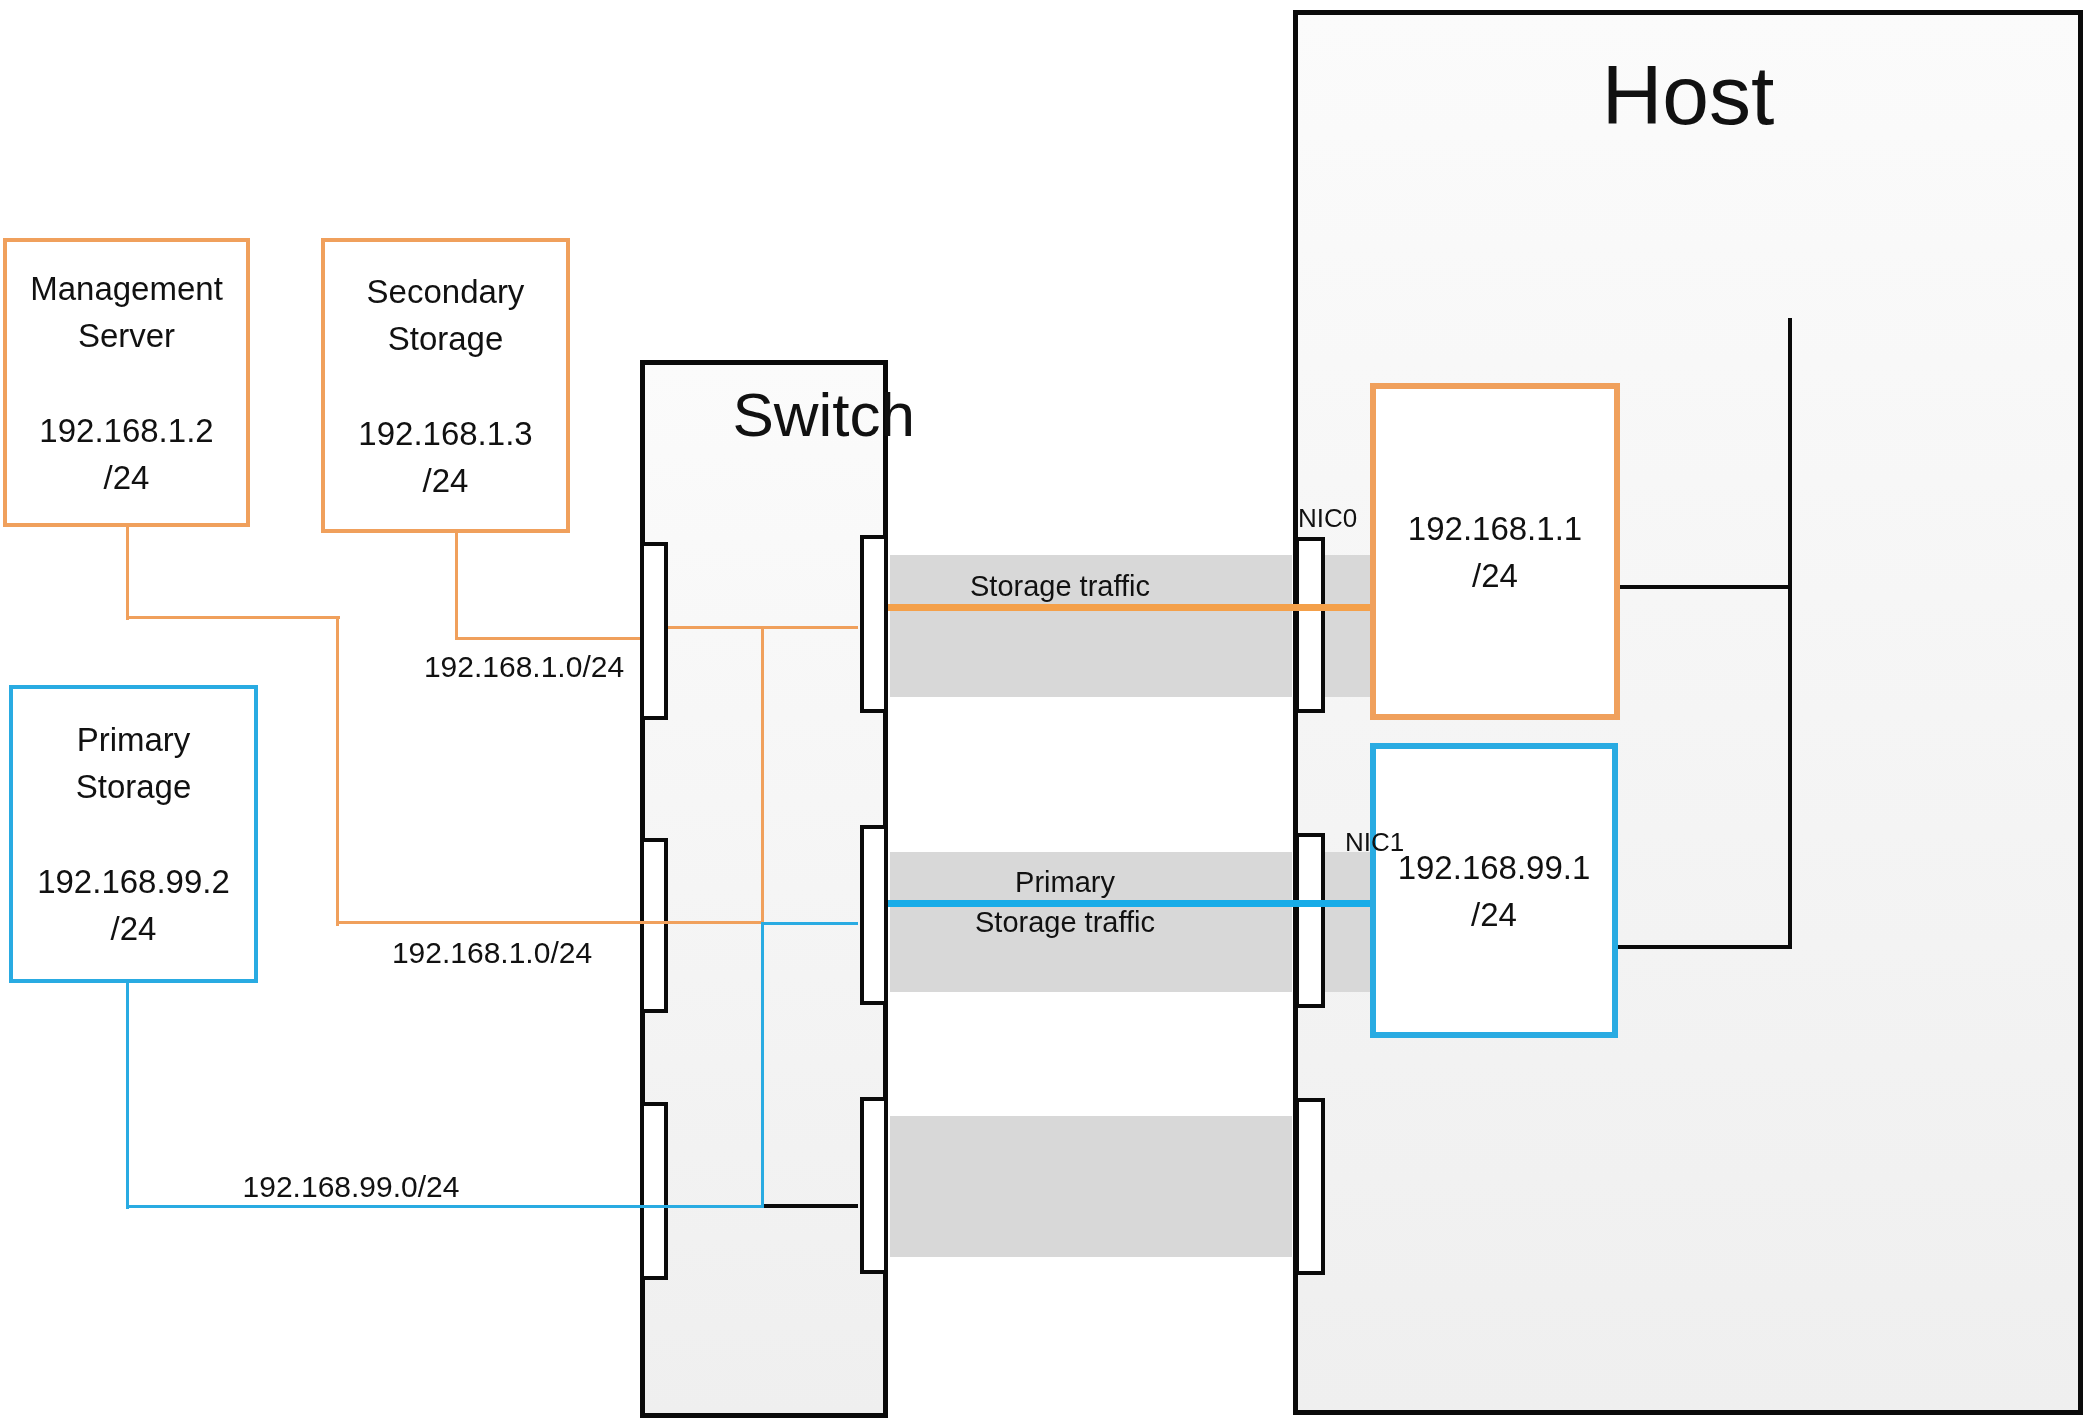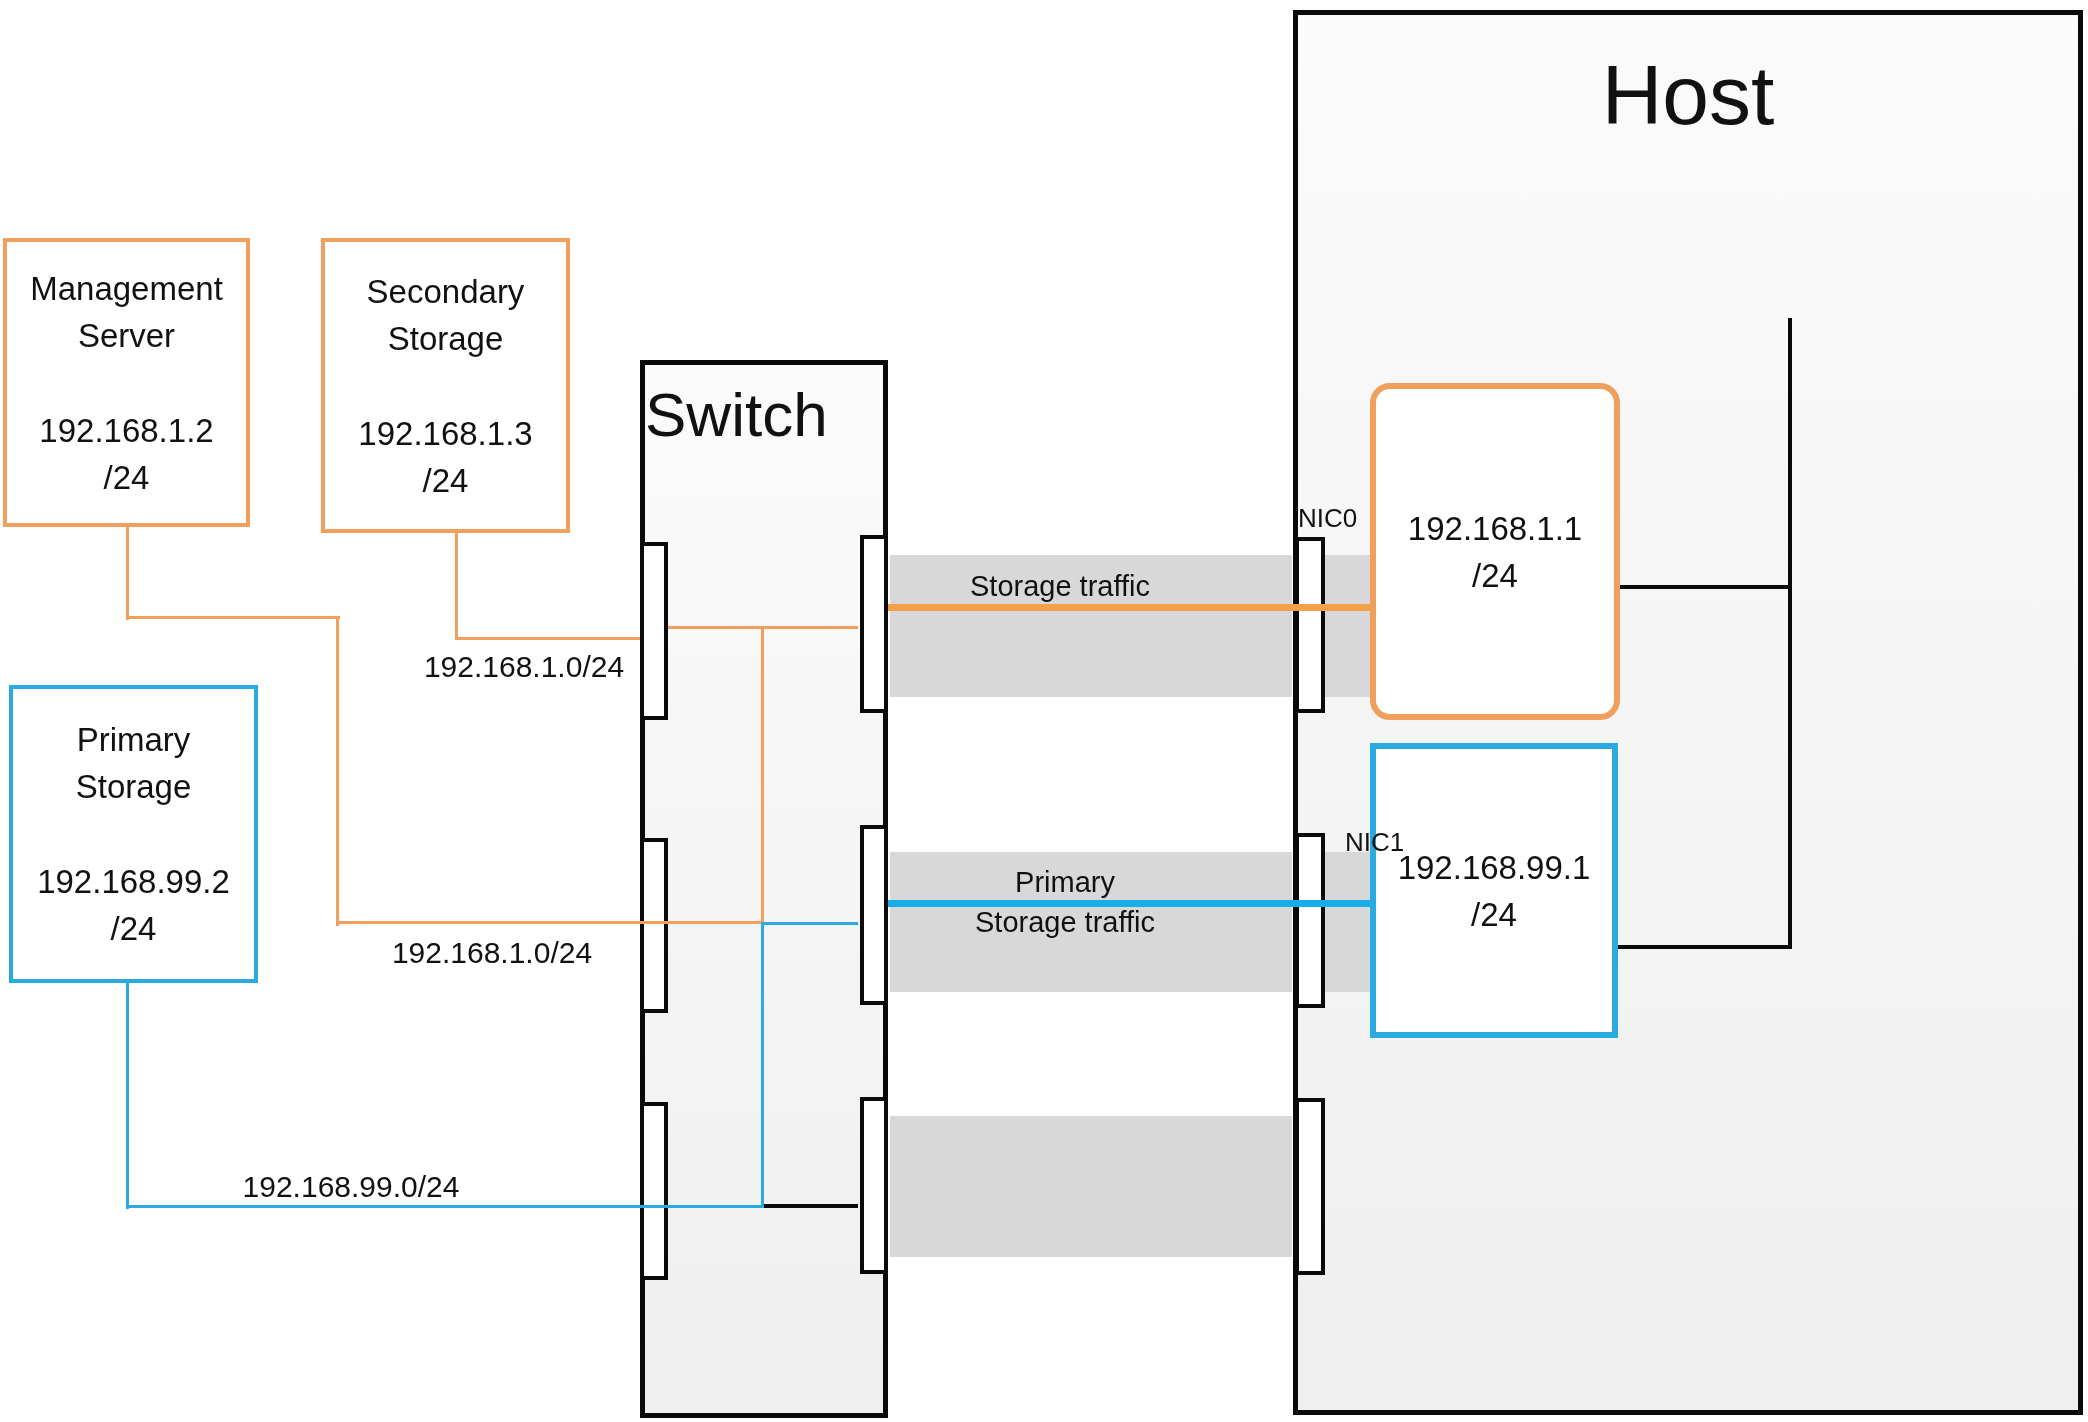--- a/index.html
+++ b/index.html
@@ -30,21 +30,21 @@
   
   .band{background:var(--band-grey);}
   .band-label{position:absolute;text-align:center;font-size:29px;line-height:40px;color:#111;}
   
   .ln-o{background:var(--orange);}
   .ln-b{background:var(--blue);}
   .ln-k{background:var(--ink);}
   .ln-to{background:var(--thick-orange);}
   .ln-tb{background:var(--thick-blue);}
   
-  .switch-title{width:100%;text-align:left;font-size:62px;padding-top:14px;color:#111;}
+  .switch-title{width:100%;text-align:right;font-size:62px;padding-top:14px;color:#111;margin-left:32px;}
   .host-title{width:100%;text-align:center;font-size:84px;padding-top:32px;color:#111;}
   .hyp-title{font-size:46px;color:#111;display:flex;align-items:center;justify-content:center;width:100%;height:100%;}
   .net-label{font-size:30px;color:#111;text-align:center;white-space:nowrap;}
   .nic-label{font-size:26px;color:#111;white-space:nowrap;}
 </style>
 </head>
 <body>
 
 <div id="canvas">
 
@@ -88,21 +88,21 @@
   </div>
 
   <div class="abs node node-blue" style="left:9px;top:685px;width:249px;height:298px;">
     <div>Primary</div>
     <div>Storage</div>
     <div class="node-gap"></div>
     <div>192.168.99.2</div>
     <div>/24</div>
   </div>
 
-  <div class="abs nic nic-orange" style="left:1370px;top:383px;width:250px;height:337px;border-radius:20px;">
+  <div class="abs nic nic-orange" style="left:1370px;top:383px;width:250px;height:337px;">
     <div>192.168.1.1</div>
     <div>/24</div>
   </div>
   <div class="abs nic nic-blue" style="left:1370px;top:743px;width:248px;height:295px;">
     <div>192.168.99.1</div>
     <div>/24</div>
   </div>
 
   <div class="abs port" style="left:640px;top:542px;width:28px;height:178px;"></div>
   <div class="abs port" style="left:640px;top:838px;width:28px;height:175px;"></div>

